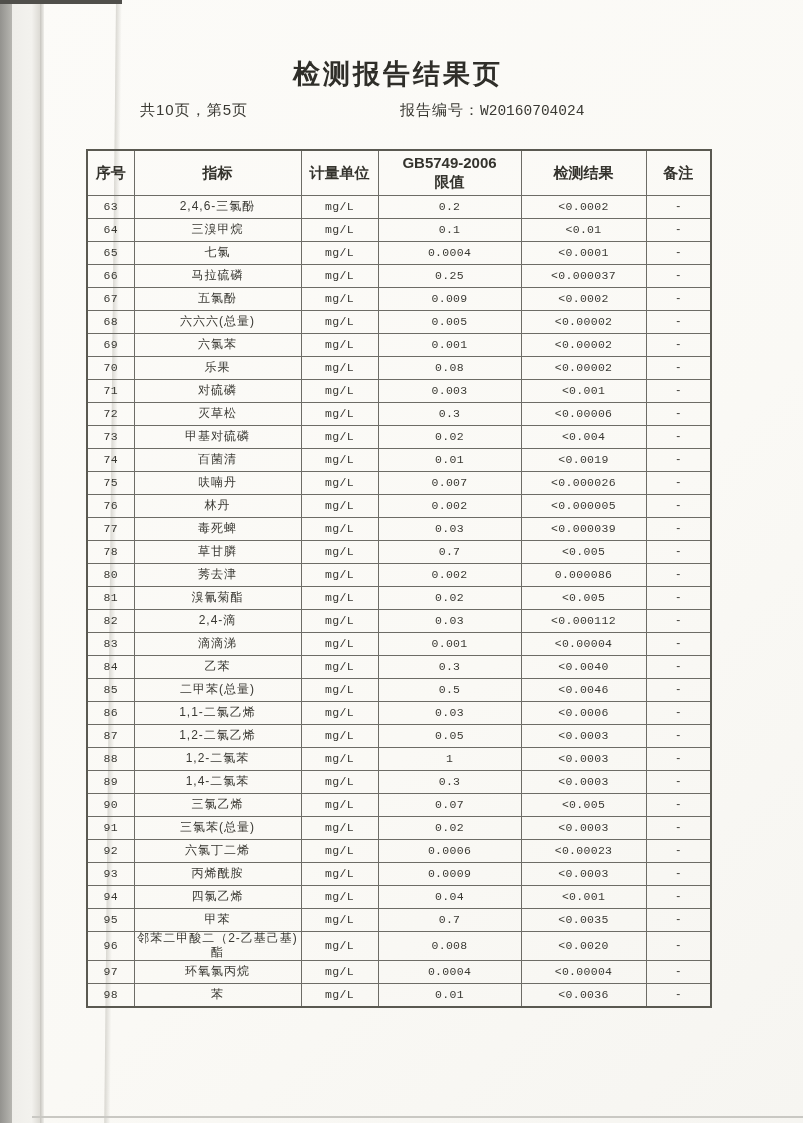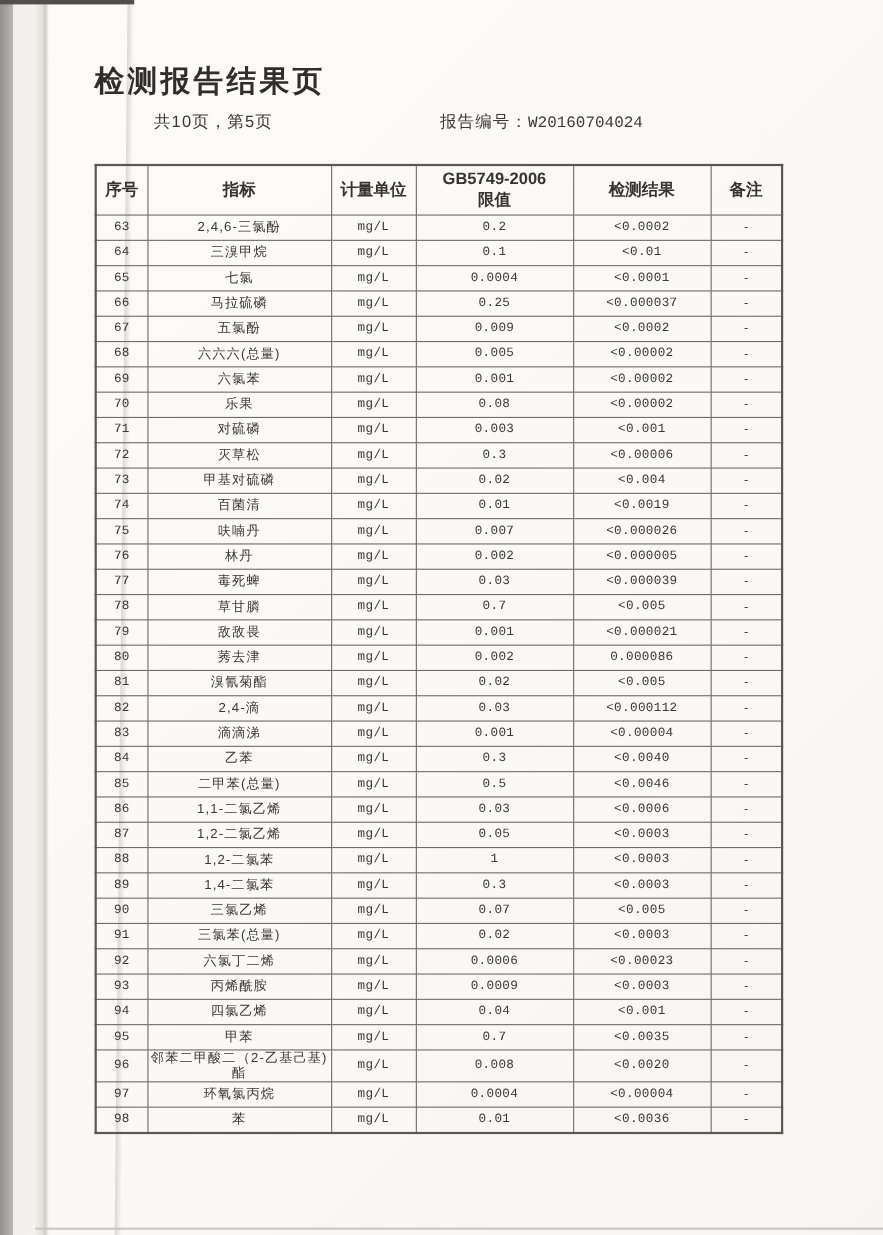--- a/index.html
+++ b/index.html
@@ -20,21 +20,21 @@
   .fold-line{position:absolute;left:40px;top:0;width:4px;height:100%;
     background:linear-gradient(to right,#c6c4be,#efeeea);}
   .curl-line{position:absolute;left:116px;top:0;width:6px;height:100%;
     background:linear-gradient(to right,rgba(190,188,180,.55),rgba(251,250,247,0));
     transform:rotate(0.6deg);transform-origin:top left;}
   .top-edge{position:absolute;left:0;top:0;width:122px;height:4px;background:#504f4b;}
   .bottom-edge{position:absolute;left:32px;bottom:5px;right:0;height:2px;background:#c9c8c3;}
 
   .page-title{
     position:absolute;left:86px;top:56px;width:624px;
-    font-size:27px;font-weight:bold;letter-spacing:3px;color:#2f2e29;
+    text-align:center;font-size:27px;font-weight:bold;letter-spacing:3px;color:#2f2e29;
   }
   .meta-row{position:absolute;left:0;top:101px;width:803px;font-size:15px;color:#3a3933;}
   .meta-pagination{position:absolute;left:140px;top:0;letter-spacing:1px;}
   .meta-report{position:absolute;left:400px;top:0;letter-spacing:1px;text-align:center;}
   .meta-report .report-no{font-family:"Liberation Mono",monospace;font-size:14.5px;letter-spacing:0;}
 
   table.results{
     position:absolute;left:86px;top:133px;width:624px;
     border-collapse:collapse;table-layout:fixed;
     border:2px solid #5a5951;
@@ -212,28 +212,20 @@
         </tr>
         <tr>
           <td class="c-no">78</td>
           <td class="c-indicator">草甘膦</td>
           <td class="c-unit">mg/L</td>
           <td class="c-limit">0.7</td>
           <td class="c-result">&lt;0.005</td>
           <td class="c-remark">-</td>
         </tr>
         <tr>
-          <td class="c-no">79</td>
-          <td class="c-indicator">敌敌畏</td>
-          <td class="c-unit">mg/L</td>
-          <td class="c-limit">0.001</td>
-          <td class="c-result">&lt;0.000021</td>
-          <td class="c-remark">-</td>
-        </tr>
-        <tr>
           <td class="c-no">80</td>
           <td class="c-indicator">莠去津</td>
           <td class="c-unit">mg/L</td>
           <td class="c-limit">0.002</td>
           <td class="c-result">0.000086</td>
           <td class="c-remark">-</td>
         </tr>
         <tr>
           <td class="c-no">81</td>
           <td class="c-indicator">溴氰菊酯</td>

